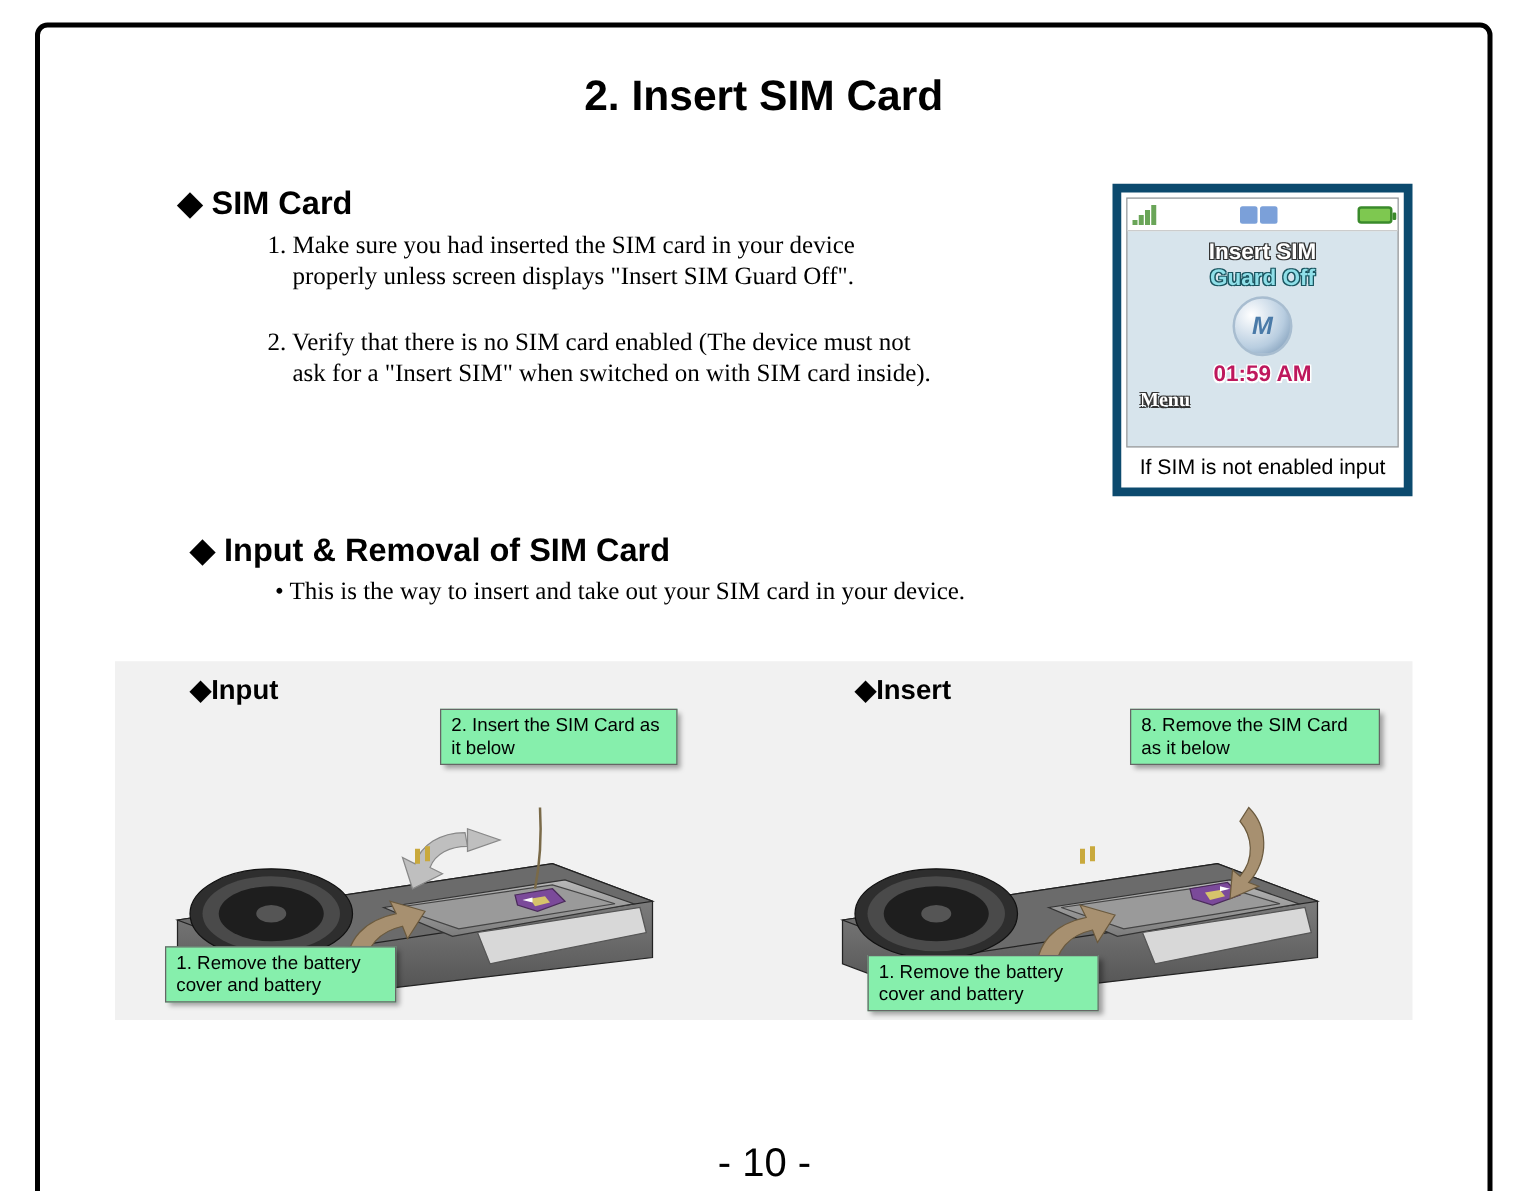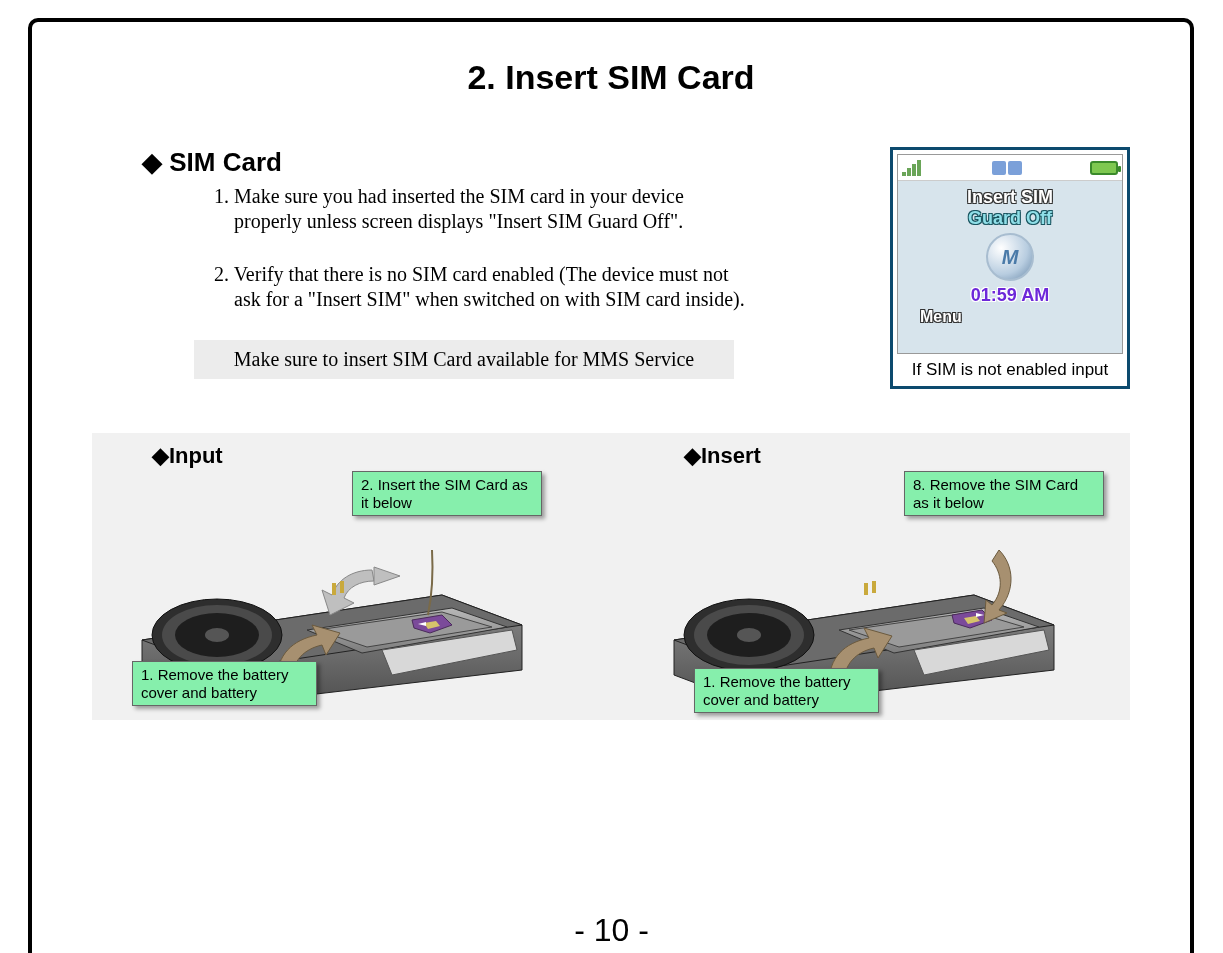--- a/index.html
+++ b/index.html
@@ -53,21 +53,21 @@
     background: #ececec;
     padding: 8px 14px;
     font-family: "Times New Roman", serif;
     font-size: 20px;
     margin-left: 52px;
     max-width: 540px;
     text-align: center;
   }
   .phone-box {
     width: 240px;
-    border: 3px solid #0c4a6e;
+    border: 7px solid #0c4a6e;
     padding: 4px;
     text-align: center;
   }
   .phone-screen {
     width: 100%;
     height: 200px;
     background: #d7e4ec;
     position: relative;
     border: 1px solid #999;
     overflow: hidden;
@@ -115,32 +115,32 @@
     background: radial-gradient(circle at 30% 30%, #fff, #b8cde0 60%, #6a8aaa);
     margin: 4px auto;
     border: 2px solid #a8bdd0;
     display:flex;align-items:center;justify-content:center;
     color:#4a7aa8;font-weight:900;font-size:20px;font-style:italic;
   }
   .screen-time {
     font-family: Arial, sans-serif;
     font-weight: 900;
     font-size: 18px;
-    color: #6d28d9;
+    color: #be185d;
     text-shadow: -1px -1px 0 #fff, 1px -1px 0 #fff, -1px 1px 0 #fff, 1px 1px 0 #fff;
     margin-top: 2px;
   }
   .screen-menu {
-    font-family: Liberation Sans, sans-serif;
+    font-family: Liberation Serif, serif;
     font-weight: 900;
     font-size: 16px;
     color: #fff;
     text-shadow: -1px -1px 0 #333, 1px -1px 0 #333, -1px 1px 0 #333, 1px 1px 0 #333;
     text-align: left;
-    padding: 2px 22px;
+    padding: 2px 10px;
   }
   .phone-caption {
     font-size: 17px;
     padding: 6px 2px 2px 2px;
     line-height: 1.2;
   }
 
   .sec2 { margin-top: 28px; margin-left: 60px; }
   .sub-desc {
     font-family: "Times New Roman", serif;
@@ -191,21 +191,20 @@
 
 <div class="page-frame">
 
   <div class="page-title">2.  Insert SIM Card</div>
 
   <div class="row-top">
     <div class="col-left">
       <div class="h-sec">◆ SIM Card</div>
       <div class="step">1. Make sure you had inserted the SIM card in your device properly unless screen displays "Insert SIM Guard Off".</div>
       <div class="step">2. Verify that there is no SIM card enabled (The device must not ask for a "Insert SIM" when switched on with SIM card inside).</div>
-      <div class="note-box">Make sure to insert SIM Card available for MMS Service</div>
     </div>
 
     <div class="phone-box">
       <div class="phone-screen">
         <div class="status-bar">
           <div class="sig-icon">
               <span></span>
               <span></span>
               <span></span>
               <span></span>
@@ -219,20 +218,24 @@
         <div class="screen-msg1">Insert SIM</div>
         <div class="screen-msg2">Guard Off</div>
         <div class="logo-circle">M</div>
         <div class="screen-time">01:59 AM</div>
         <div class="screen-menu">Menu</div>
       </div>
       <div class="phone-caption">If SIM is not enabled input</div>
     </div>
   </div>
 
+  <div class="sec2">
+    <div class="h-sec">◆ Input &amp; Removal of SIM Card</div>
+    <div class="sub-desc">• This is the way to insert  and take out your SIM card in your device.</div>
+  </div>
 
   <div class="bottom-box">
 
     <div class="half">
       <div class="half-title">◆Input</div>
 
       <svg class="device-svg" width="440" height="230" viewBox="0 0 440 230">
         <defs>
           <linearGradient id="bodyG" x1="0" y1="0" x2="0" y2="1">
             <stop offset="0" stop-color="#8d8d8d"></stop>

